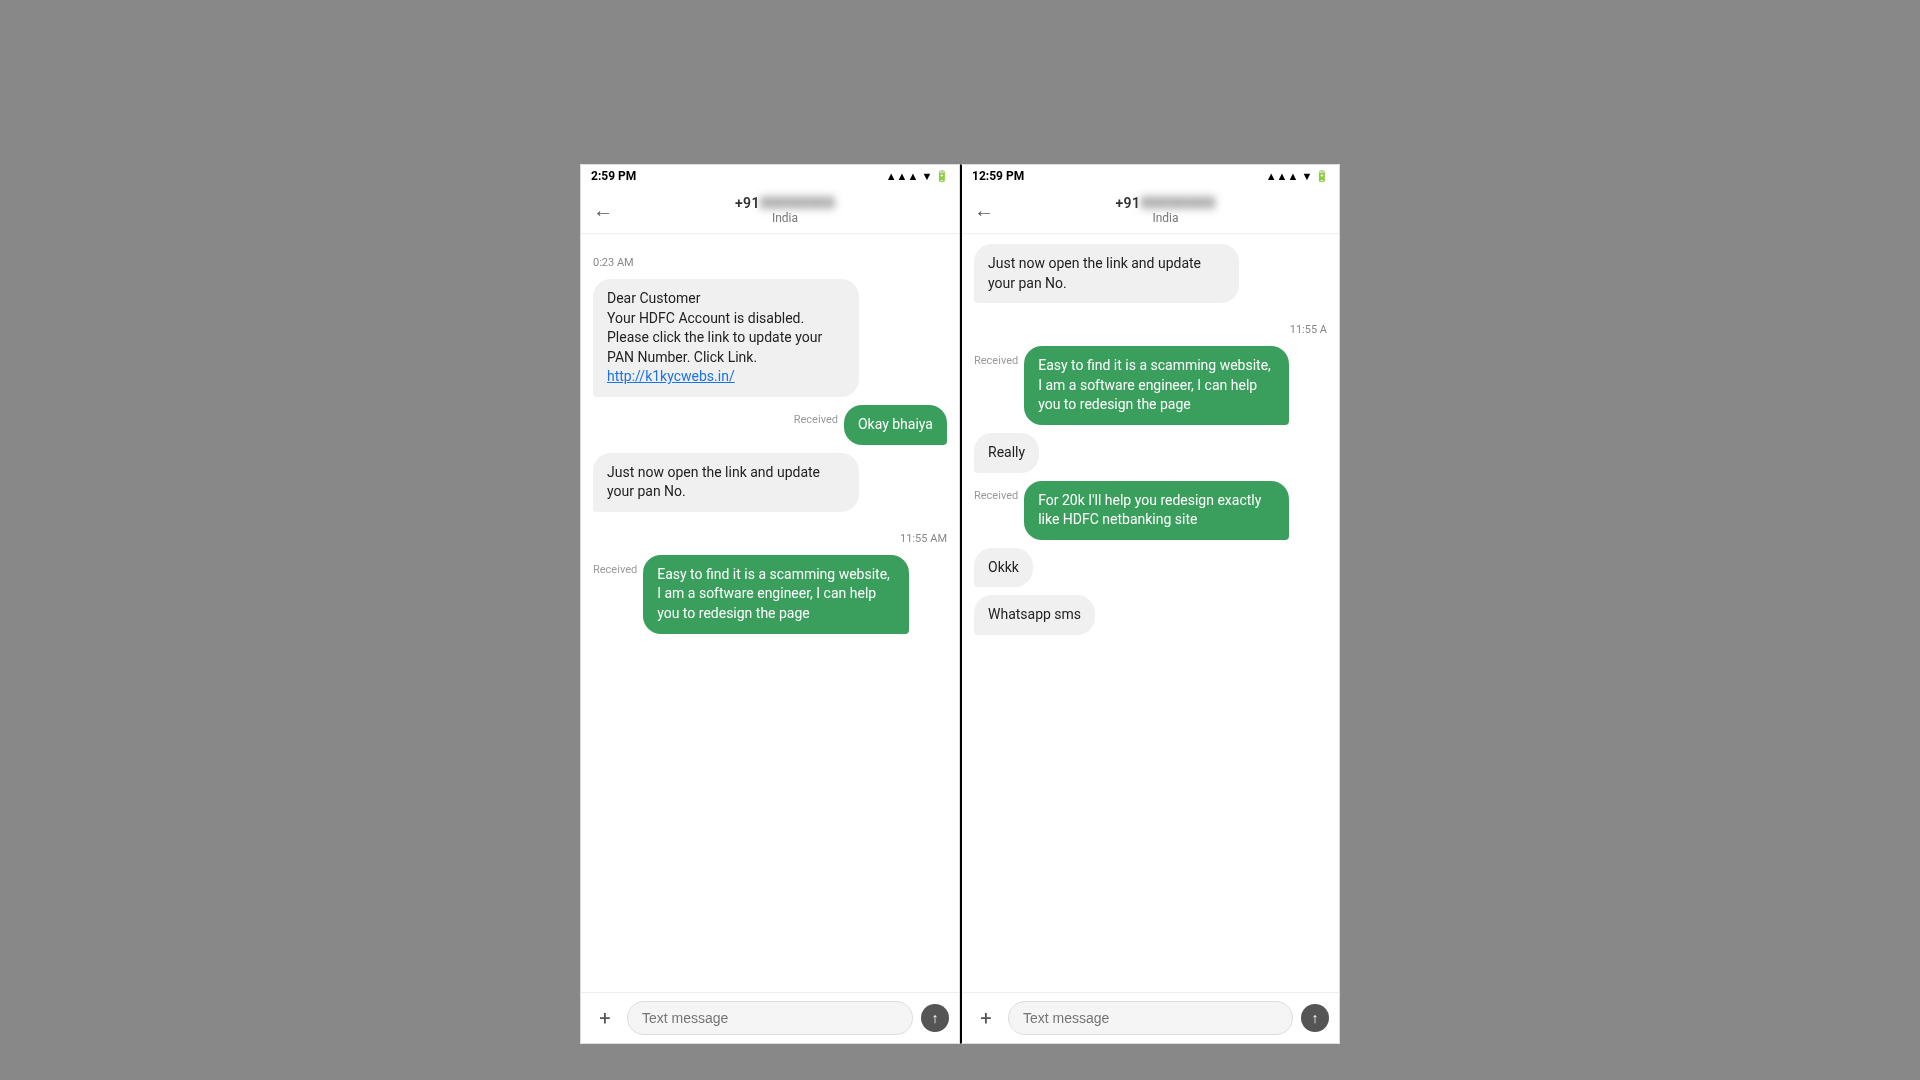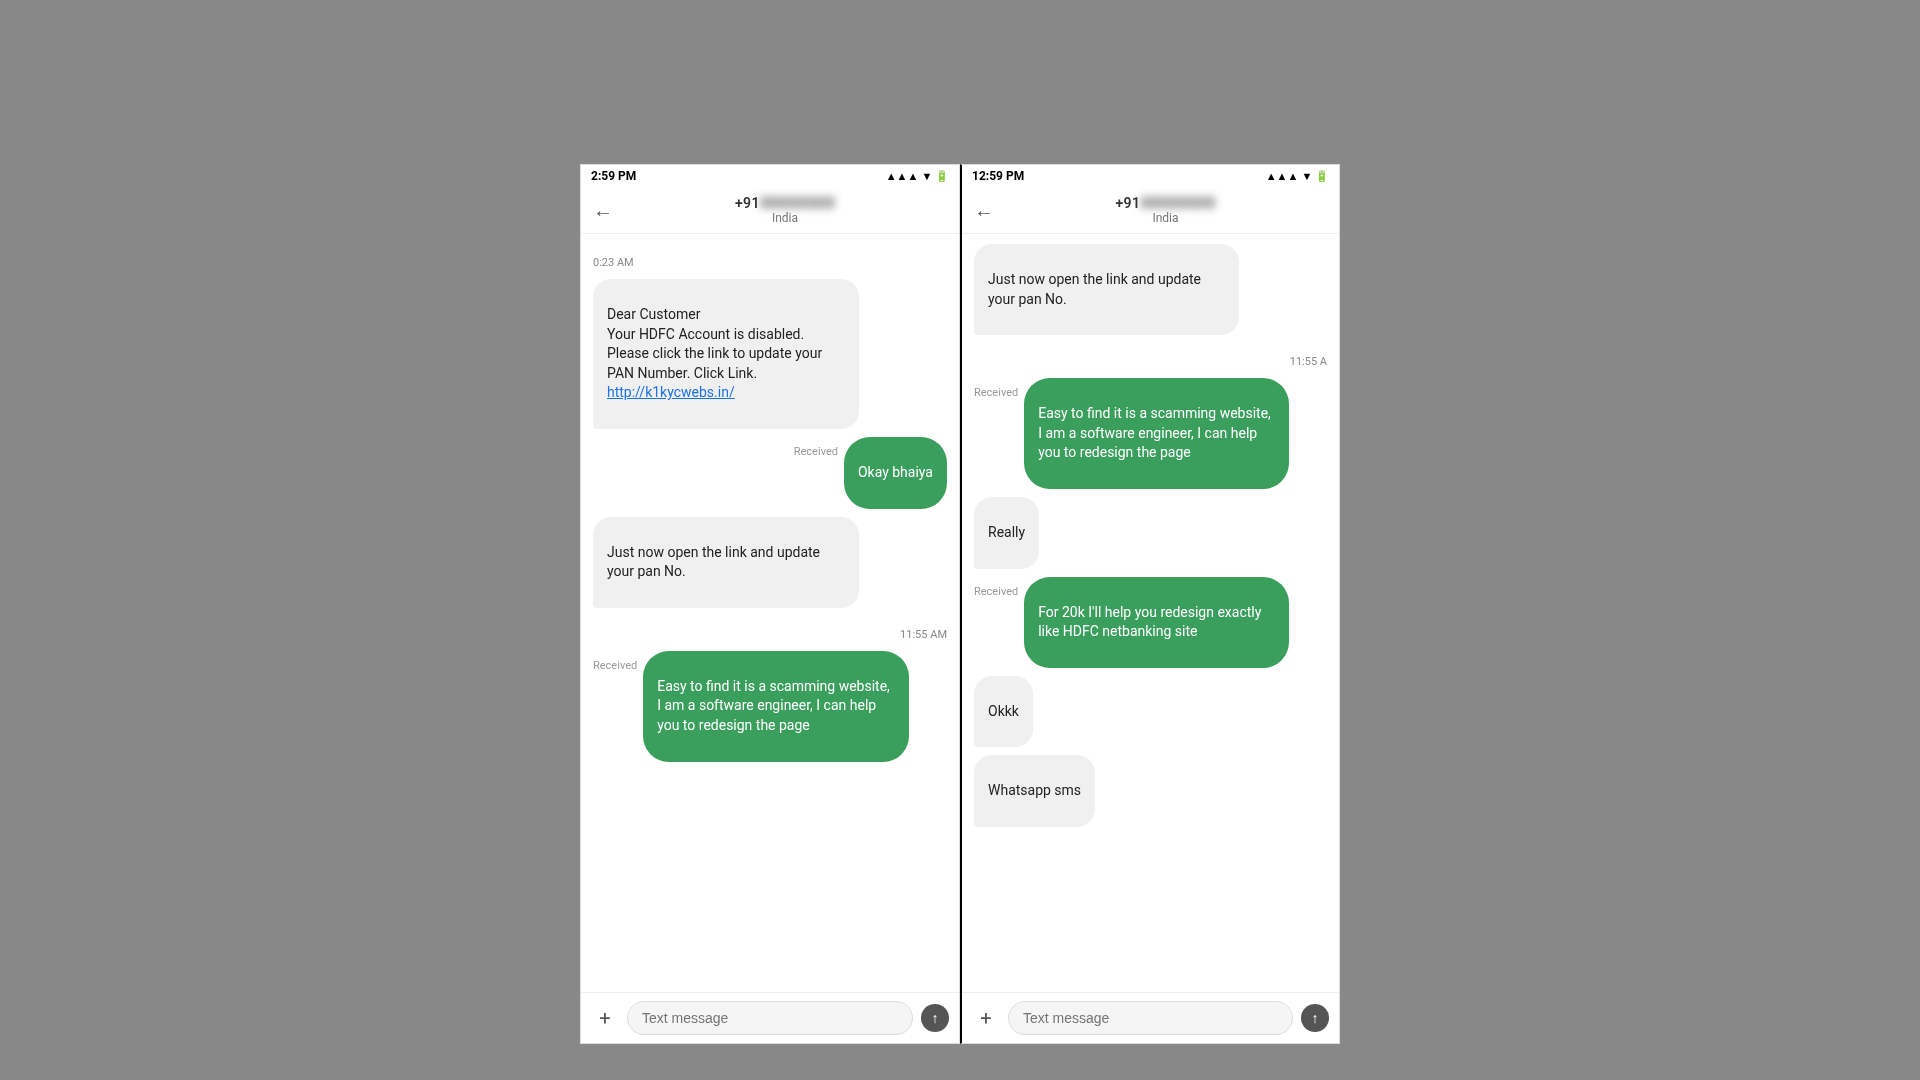--- a/index.html
+++ b/index.html
@@ -87,38 +87,37 @@
     .msg-time {
       font-size: 11px;
       color: #888;
       align-self: flex-start;
       margin-bottom: 2px;
       margin-top: 12px;
     }
     .msg-time.right { align-self: flex-end; }
     .bubble {
       max-width: 75%;
-      padding: 26px 14px;
+      padding: 10px 14px;
       border-radius: 18px;
       font-size: 14px;
       line-height: 1.4;
       word-wrap: break-word;
     }
     .bubble.received-bubble {
       background: #f0f0f0;
       color: #222;
       align-self: flex-start;
       border-bottom-left-radius: 4px;
     }
     .bubble.sent-bubble {
       background: #3a9e5c;
       color: #fff;
       align-self: flex-end;
       border-bottom-right-radius: 4px;
-      border-radius: 26px;
     }
     .bubble a {
       color: #1a73e8;
     }
     .msg-row {
       display: flex;
       flex-direction: column;
     }
     .msg-row.sent { align-items: flex-end; }
     .msg-row.received { align-items: flex-start; }

